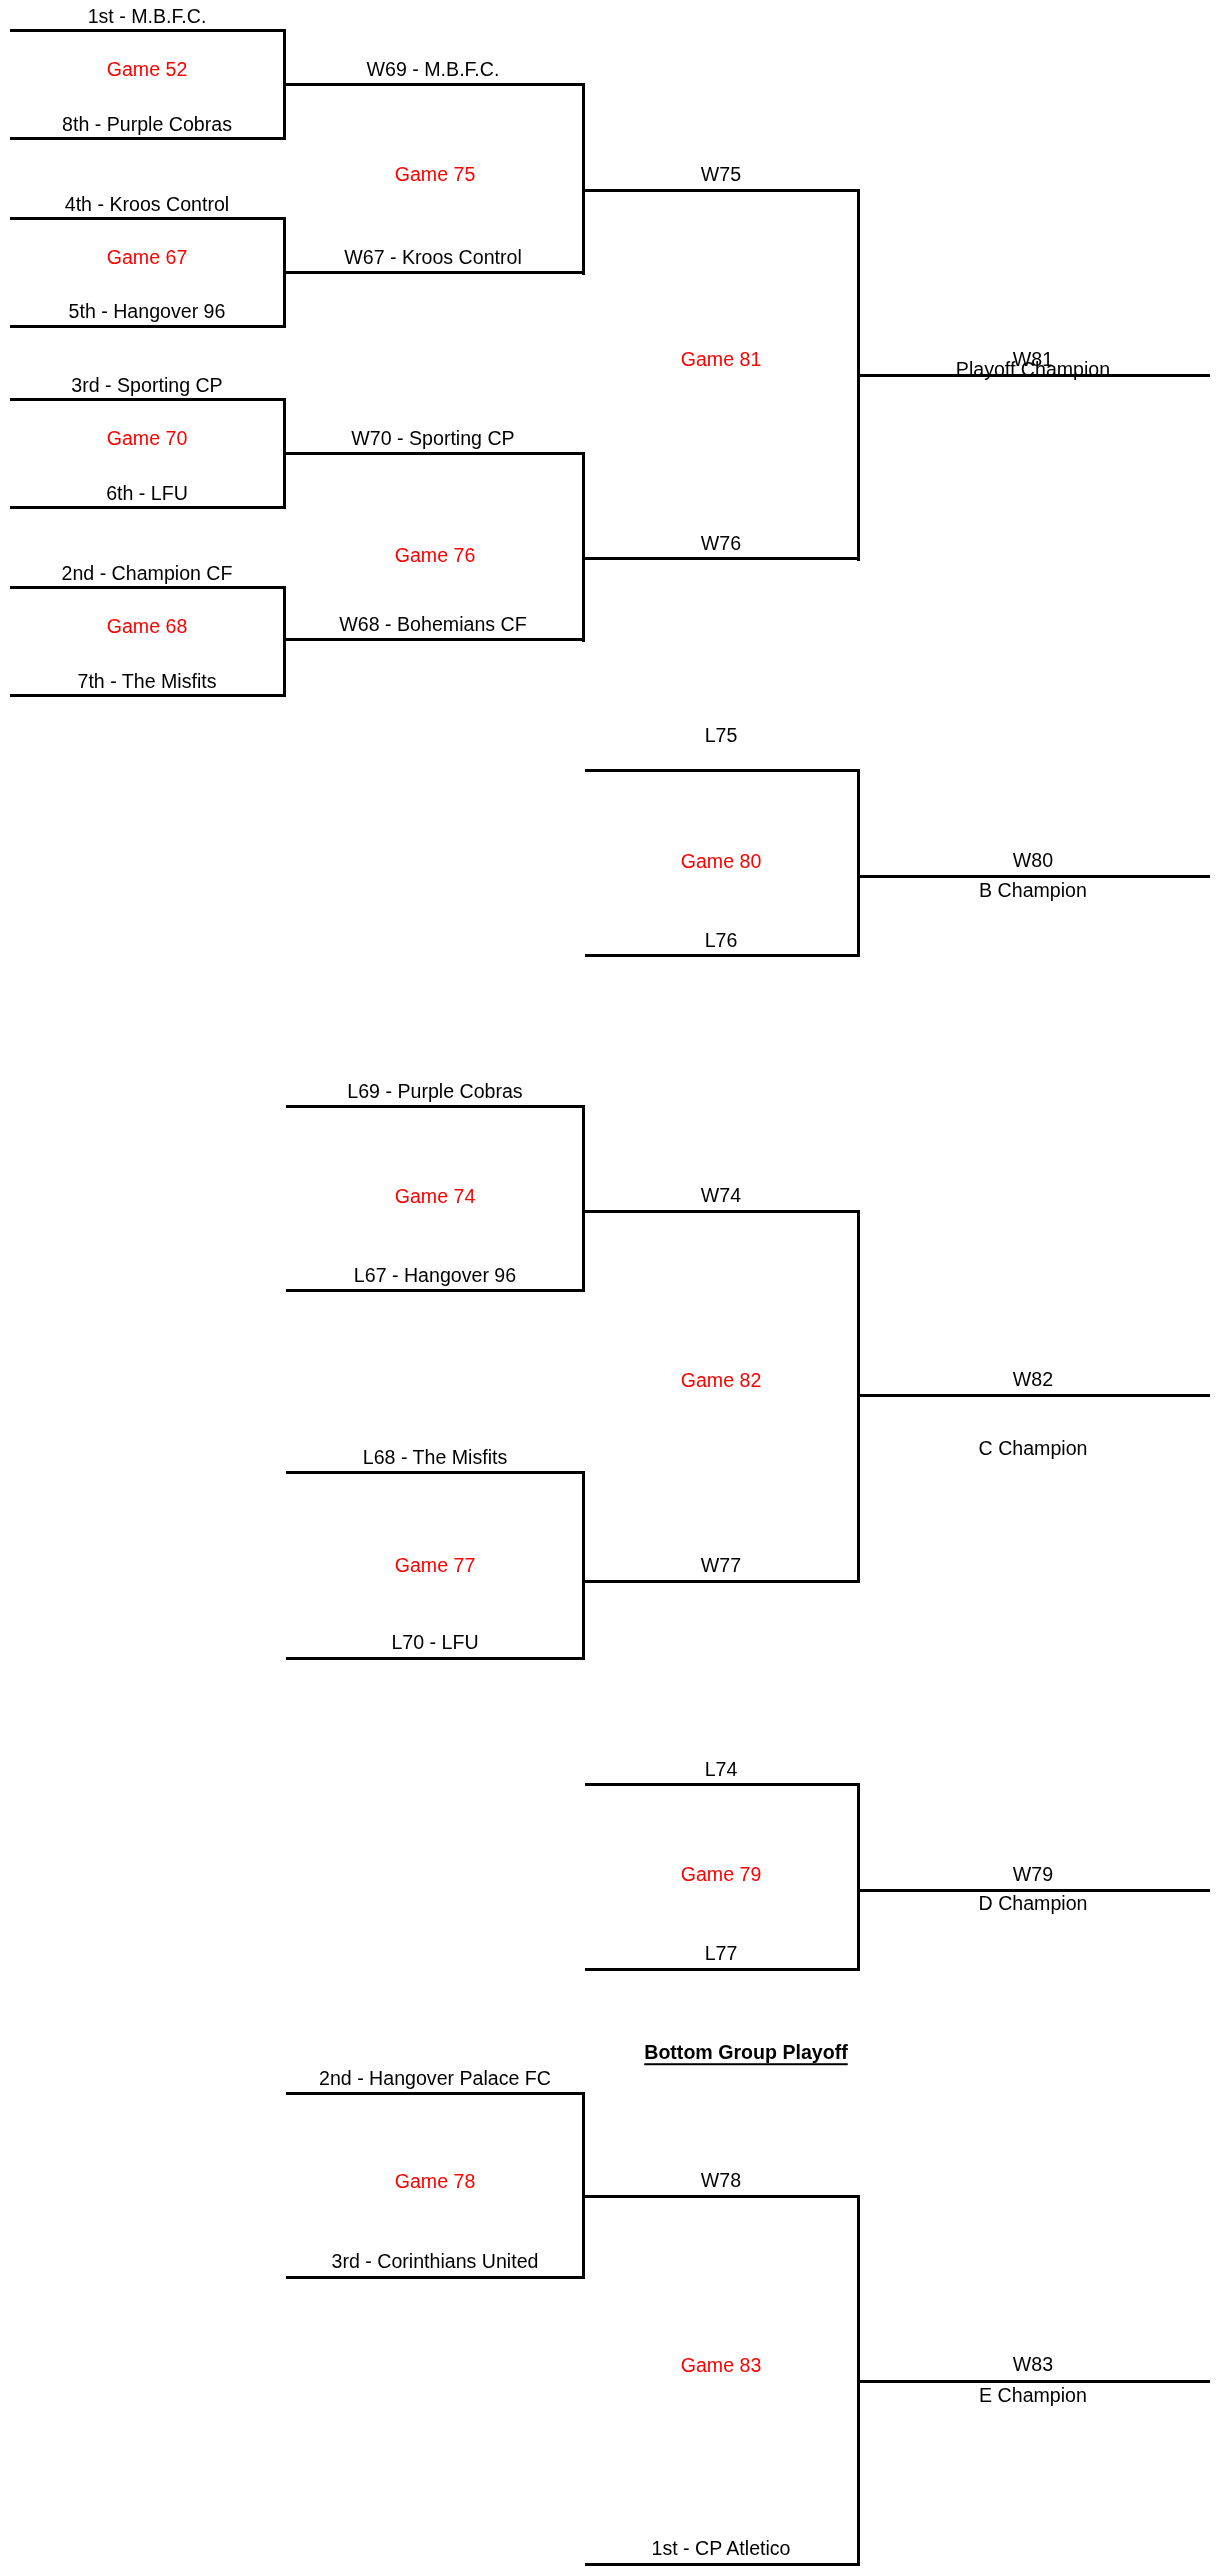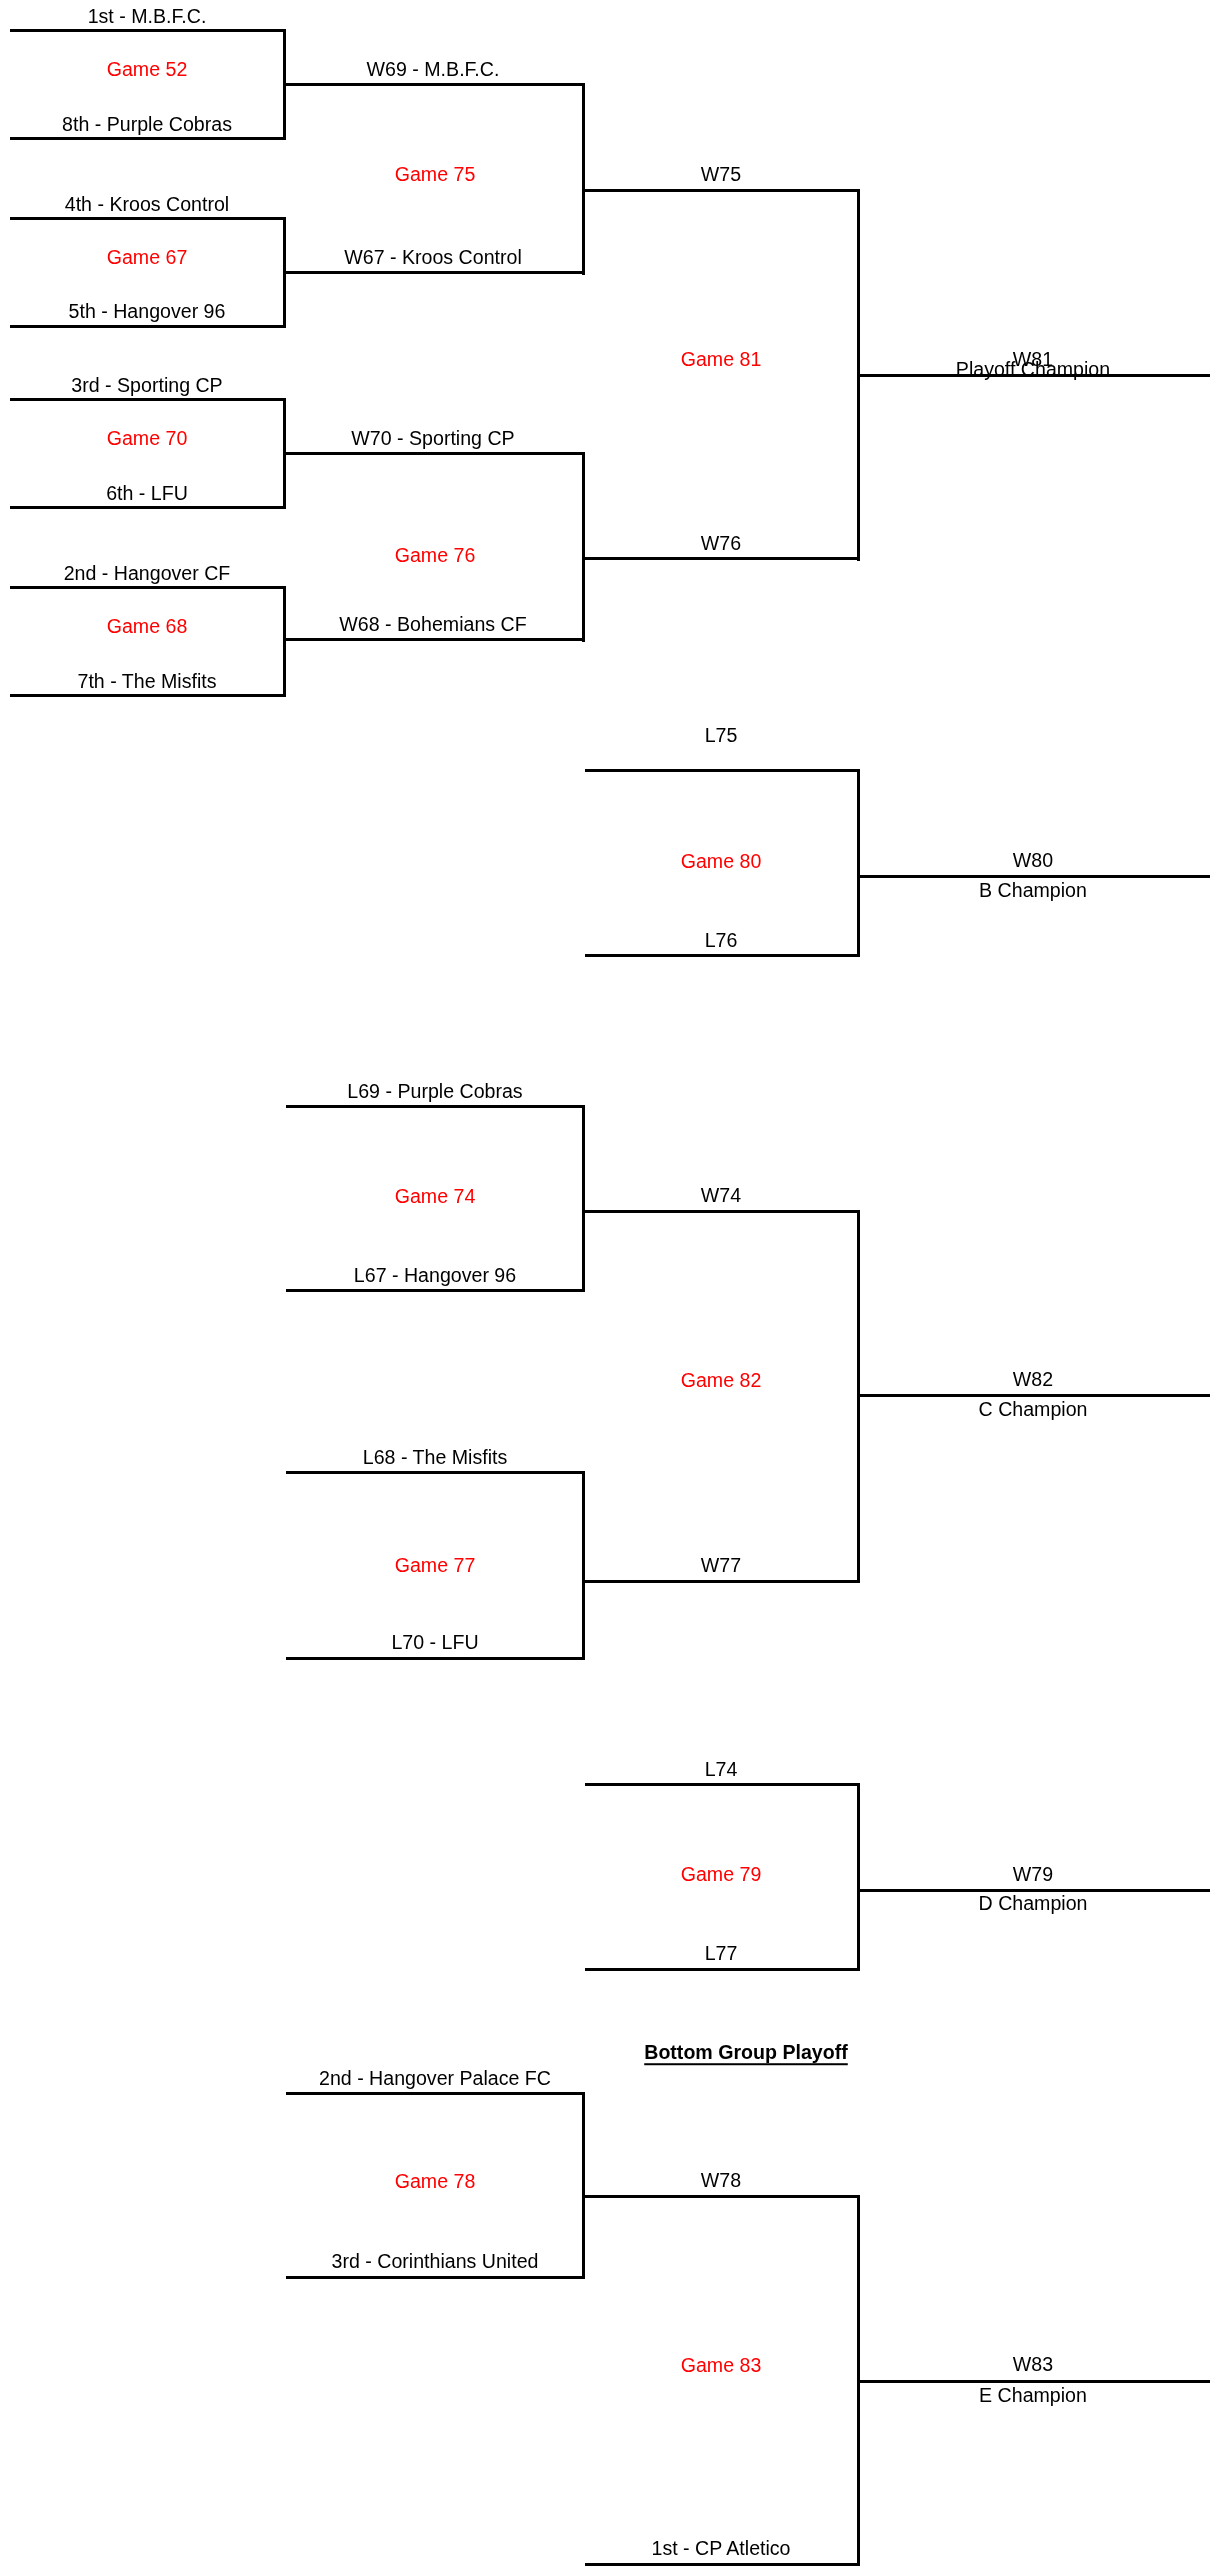--- a/index.html
+++ b/index.html
@@ -96,21 +96,21 @@
   <div class="lb" style="left:147px;top:205px">4th - Kroos Control</div>
   <div class="lb red" style="left:147px;top:258px">Game 67</div>
   <div class="lb" style="left:147px;top:312px">5th - Hangover 96</div>
   <div class="lb" style="left:433px;top:258px">W67 - Kroos Control</div>
 
   <div class="lb" style="left:147px;top:386px">3rd - Sporting CP</div>
   <div class="lb red" style="left:147px;top:439px">Game 70</div>
   <div class="lb" style="left:147px;top:494px">6th - LFU</div>
   <div class="lb" style="left:433px;top:439px">W70 - Sporting CP</div>
 
-  <div class="lb" style="left:147px;top:574px">2nd - Hangover CF</div>
+  <div class="lb" style="left:147px;top:574px">2nd - Champion CF</div>
   <div class="lb red" style="left:147px;top:627px">Game 68</div>
   <div class="lb" style="left:147px;top:682px">7th - The Misfits</div>
   <div class="lb" style="left:433px;top:625px">W68 - Bohemians CF</div>
 
   <div class="lb red" style="left:435px;top:175px">Game 75</div>
   <div class="lb" style="left:721px;top:175px">W75</div>
   <div class="lb red" style="left:435px;top:556px">Game 76</div>
   <div class="lb" style="left:721px;top:544px">W76</div>
 
   <div class="lb red" style="left:721px;top:360px">Game 81</div>
@@ -128,21 +128,21 @@
   <div class="lb" style="left:435px;top:1276px">L67 - Hangover 96</div>
   <div class="lb" style="left:721px;top:1196px">W74</div>
 
   <div class="lb" style="left:435px;top:1458px">L68 - The Misfits</div>
   <div class="lb red" style="left:435px;top:1566px">Game 77</div>
   <div class="lb" style="left:435px;top:1643px">L70 - LFU</div>
   <div class="lb" style="left:721px;top:1566px">W77</div>
 
   <div class="lb red" style="left:721px;top:1381px">Game 82</div>
   <div class="lb" style="left:1033px;top:1380px">W82</div>
-  <div class="lb" style="left:1033px;top:1410px">C Champion</div>
+  <div class="lb" style="left:1033px;top:1449px">C Champion</div>
 
   <div class="lb" style="left:721px;top:1770px">L74</div>
   <div class="lb red" style="left:721px;top:1875px">Game 79</div>
   <div class="lb" style="left:721px;top:1954px">L77</div>
   <div class="lb" style="left:1033px;top:1875px">W79</div>
   <div class="lb" style="left:1033px;top:1904px">D Champion</div>
 
   <div class="lb heading" style="left:746px;top:2053px">Bottom Group Playoff</div>
 
   <div class="lb" style="left:435px;top:2079px">2nd - Hangover Palace FC</div>

